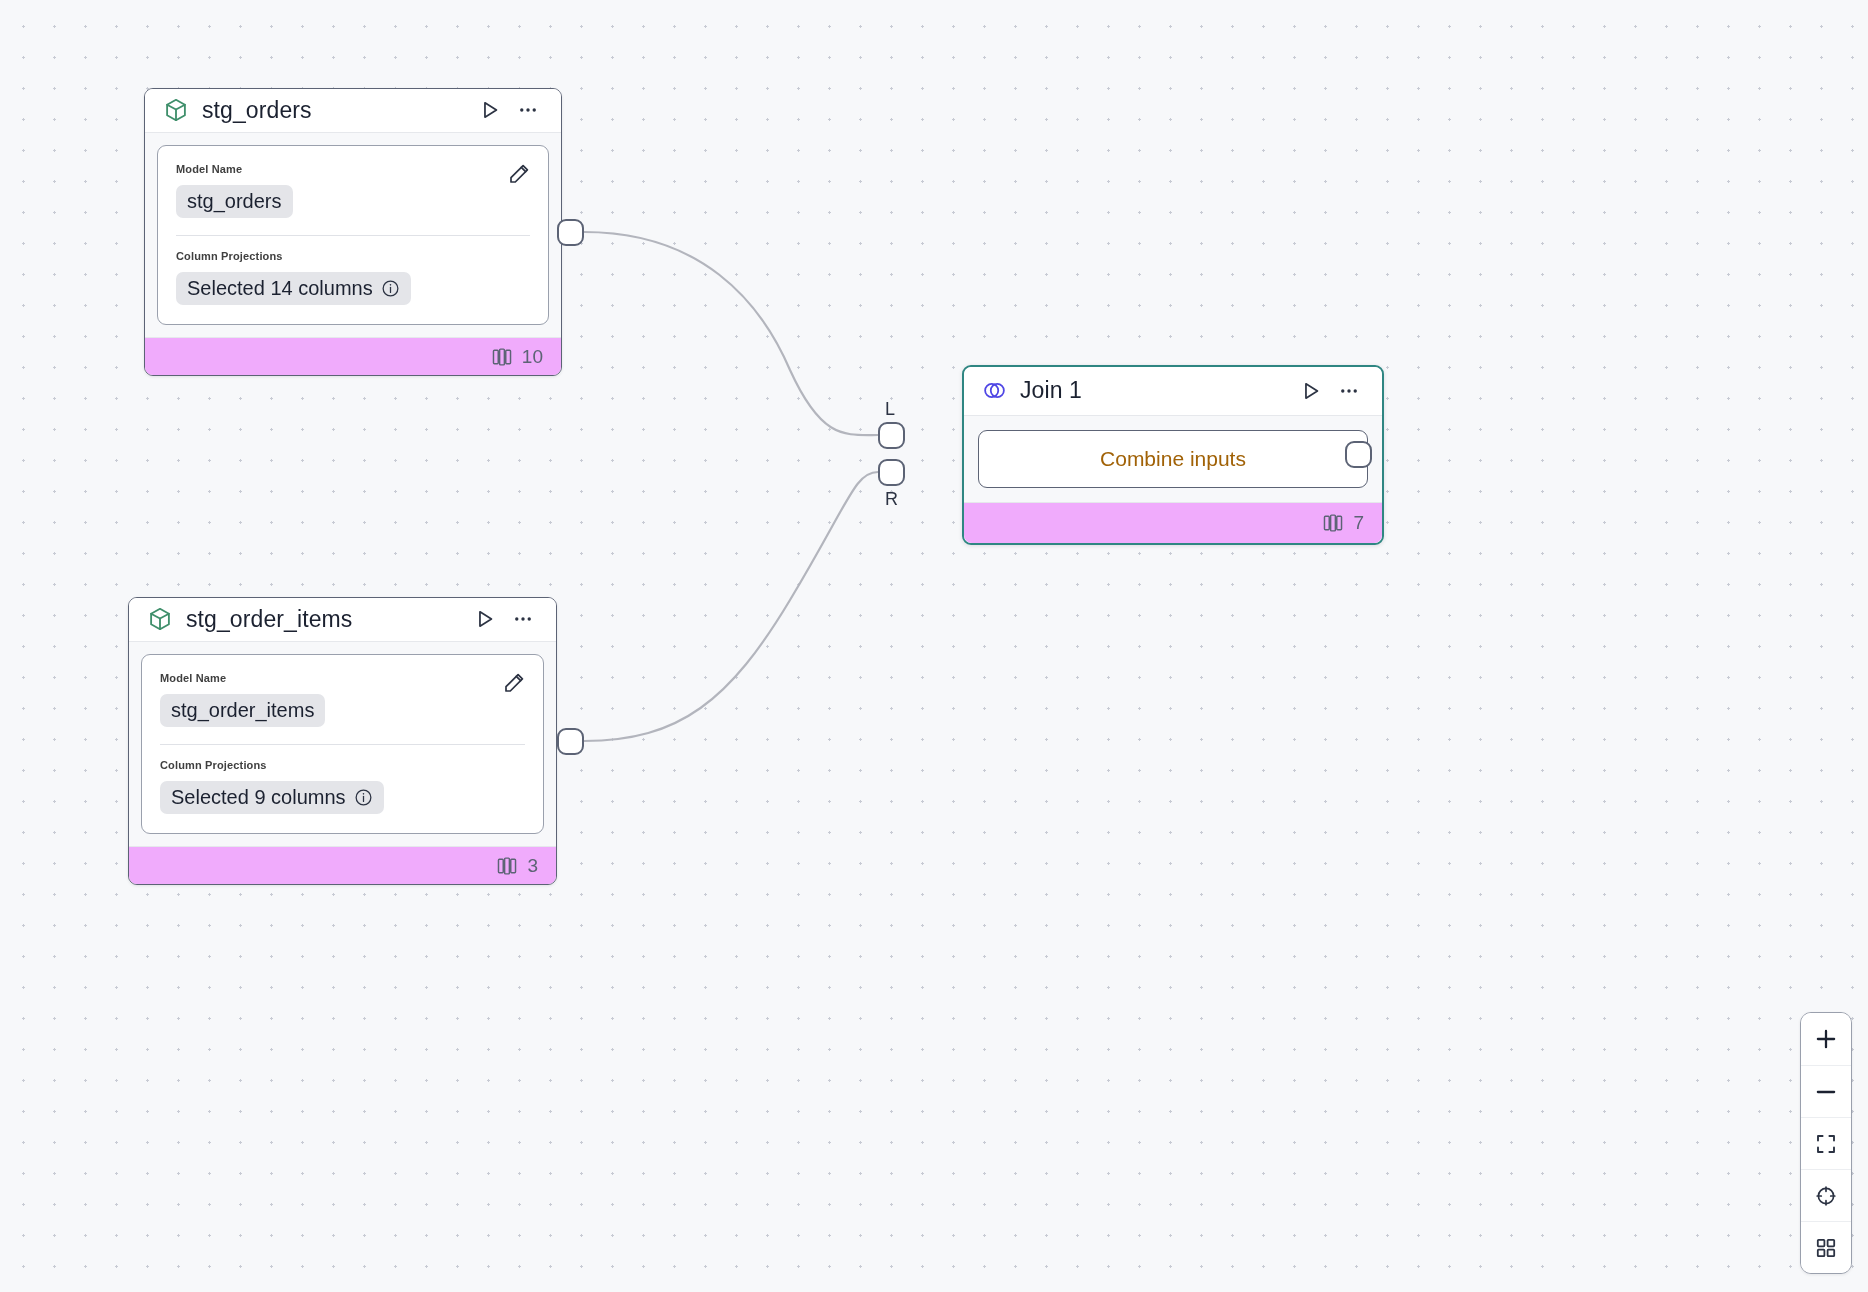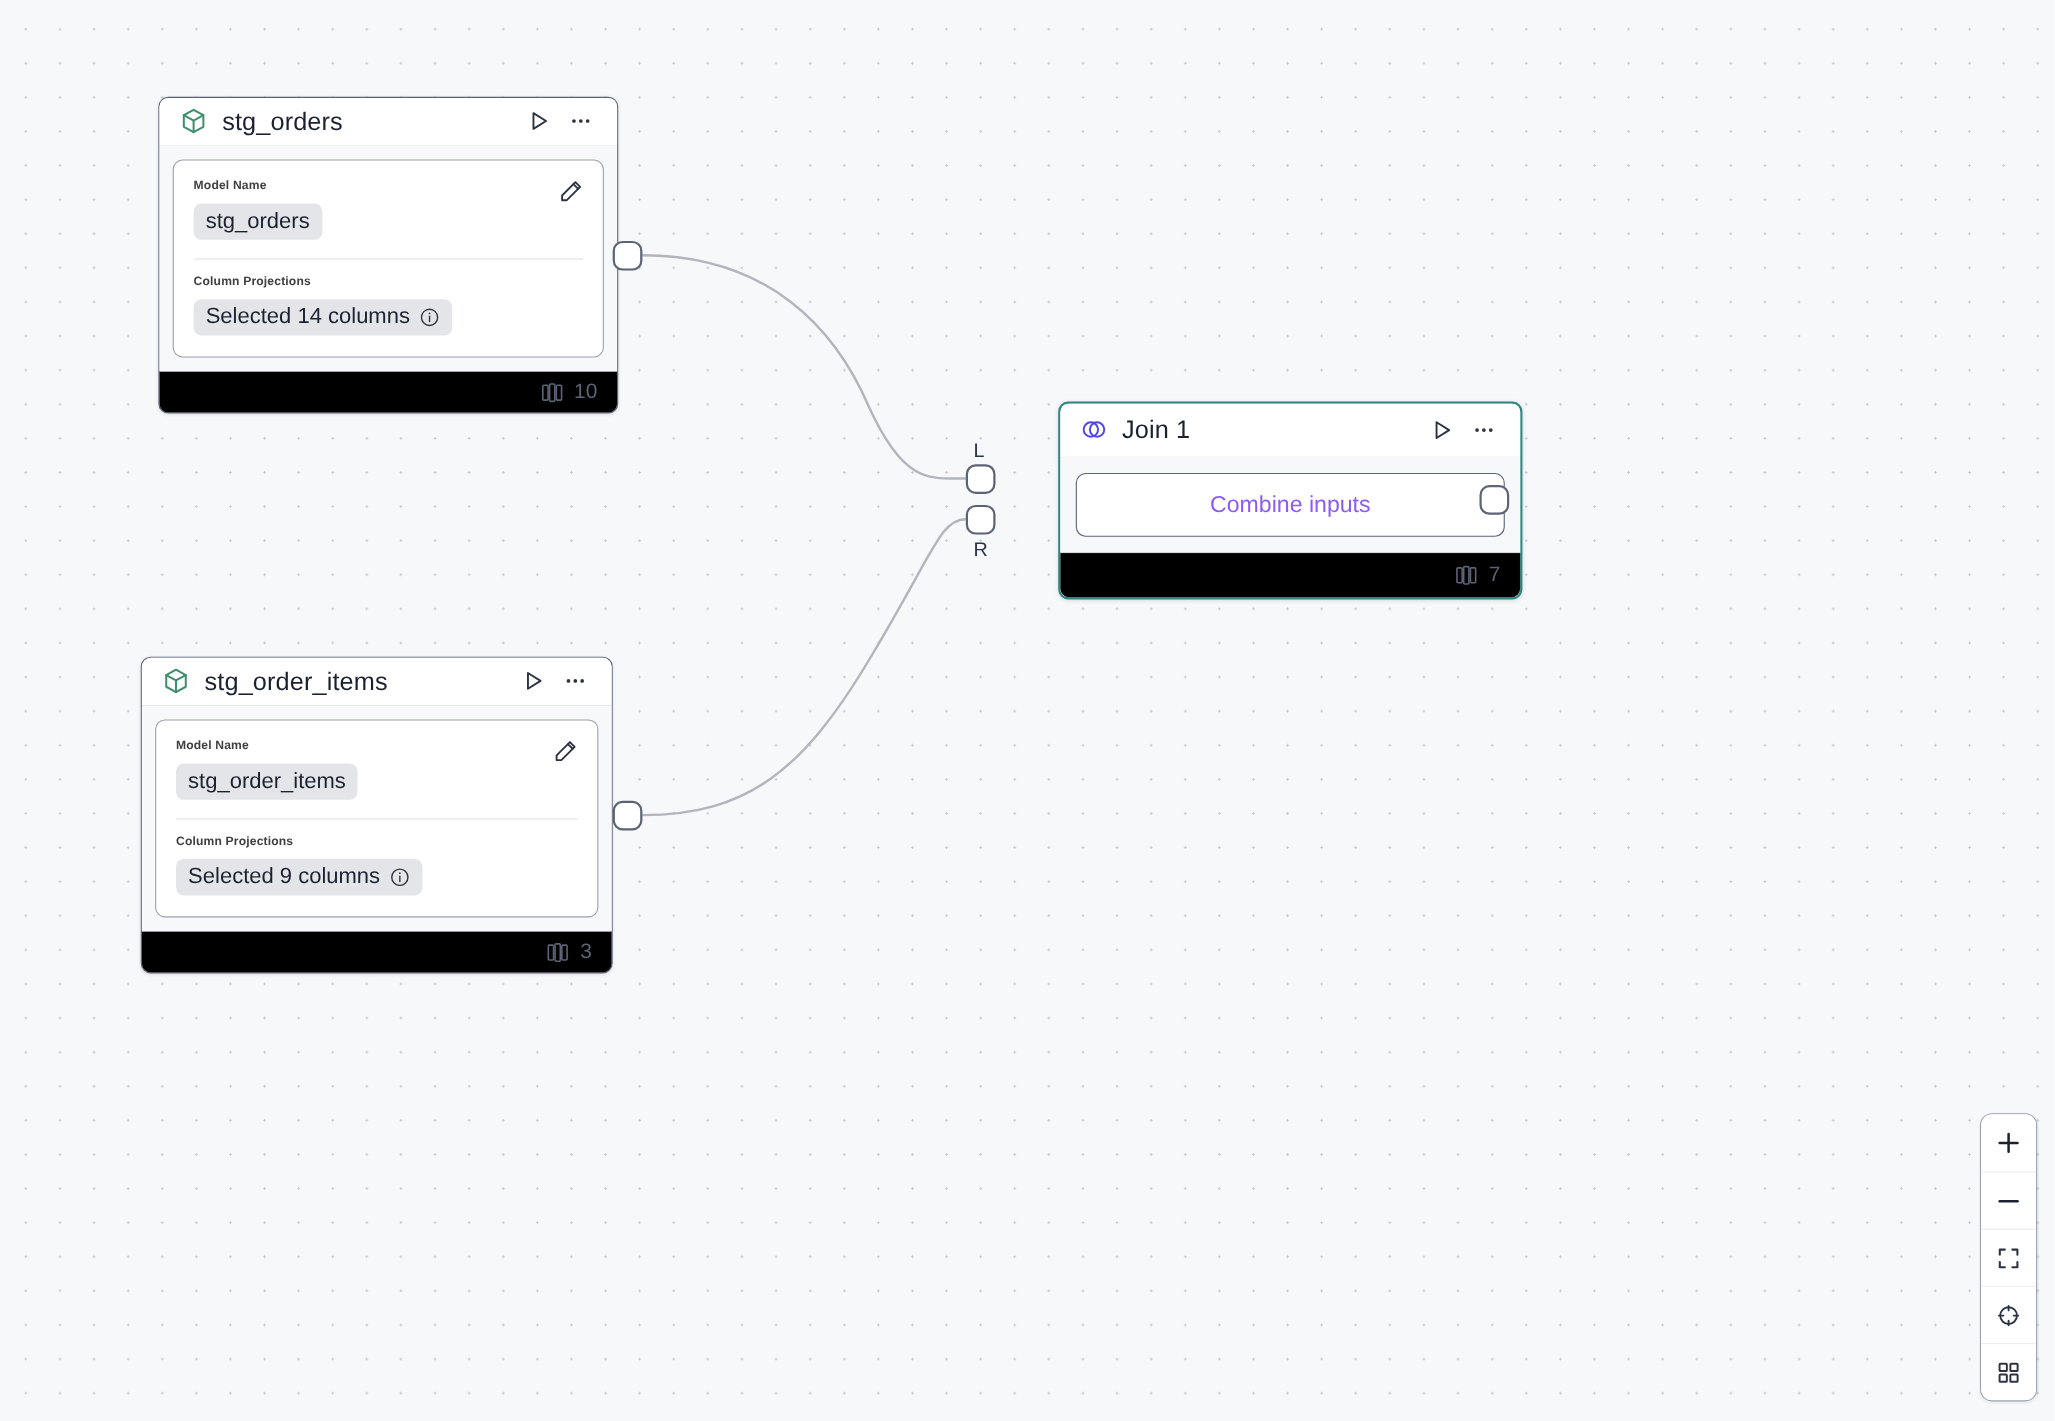--- a/index.html
+++ b/index.html
@@ -79,21 +79,21 @@
   }
   .hdr-btn + .hdr-btn { margin-left: 8px; }
 
   .node-body {
     background: #f7f8fa;
     padding: 12px;
     flex: 1;
   }
   .node-footer {
     height: 48px;
-    background: #000000;
+    background: #f0abfc;
     border-top: 1.4px solid #e6e8ec;
     border-radius: 0 0 8px 8px;
     display: flex;
     align-items: center;
     justify-content: flex-end;
     padding-right: 18px;
     gap: 9px;
   }
   .col-count {
     font-size: 19px;
@@ -147,21 +147,21 @@
   .combine-btn {
     width: 100%;
     height: 58px;
     background: #ffffff;
     border: 1.4px solid #5c6375;
     border-radius: 9px;
     display: flex;
     align-items: center;
     justify-content: center;
     font-size: 21px;
-    color: #8b5cf6;
+    color: #a16207;
     cursor: pointer;
     font-family: "Liberation Sans", sans-serif;
   }
 
   
   .handle {
     position: absolute;
     width: 27px;
     height: 27px;
     background: #ffffff;

